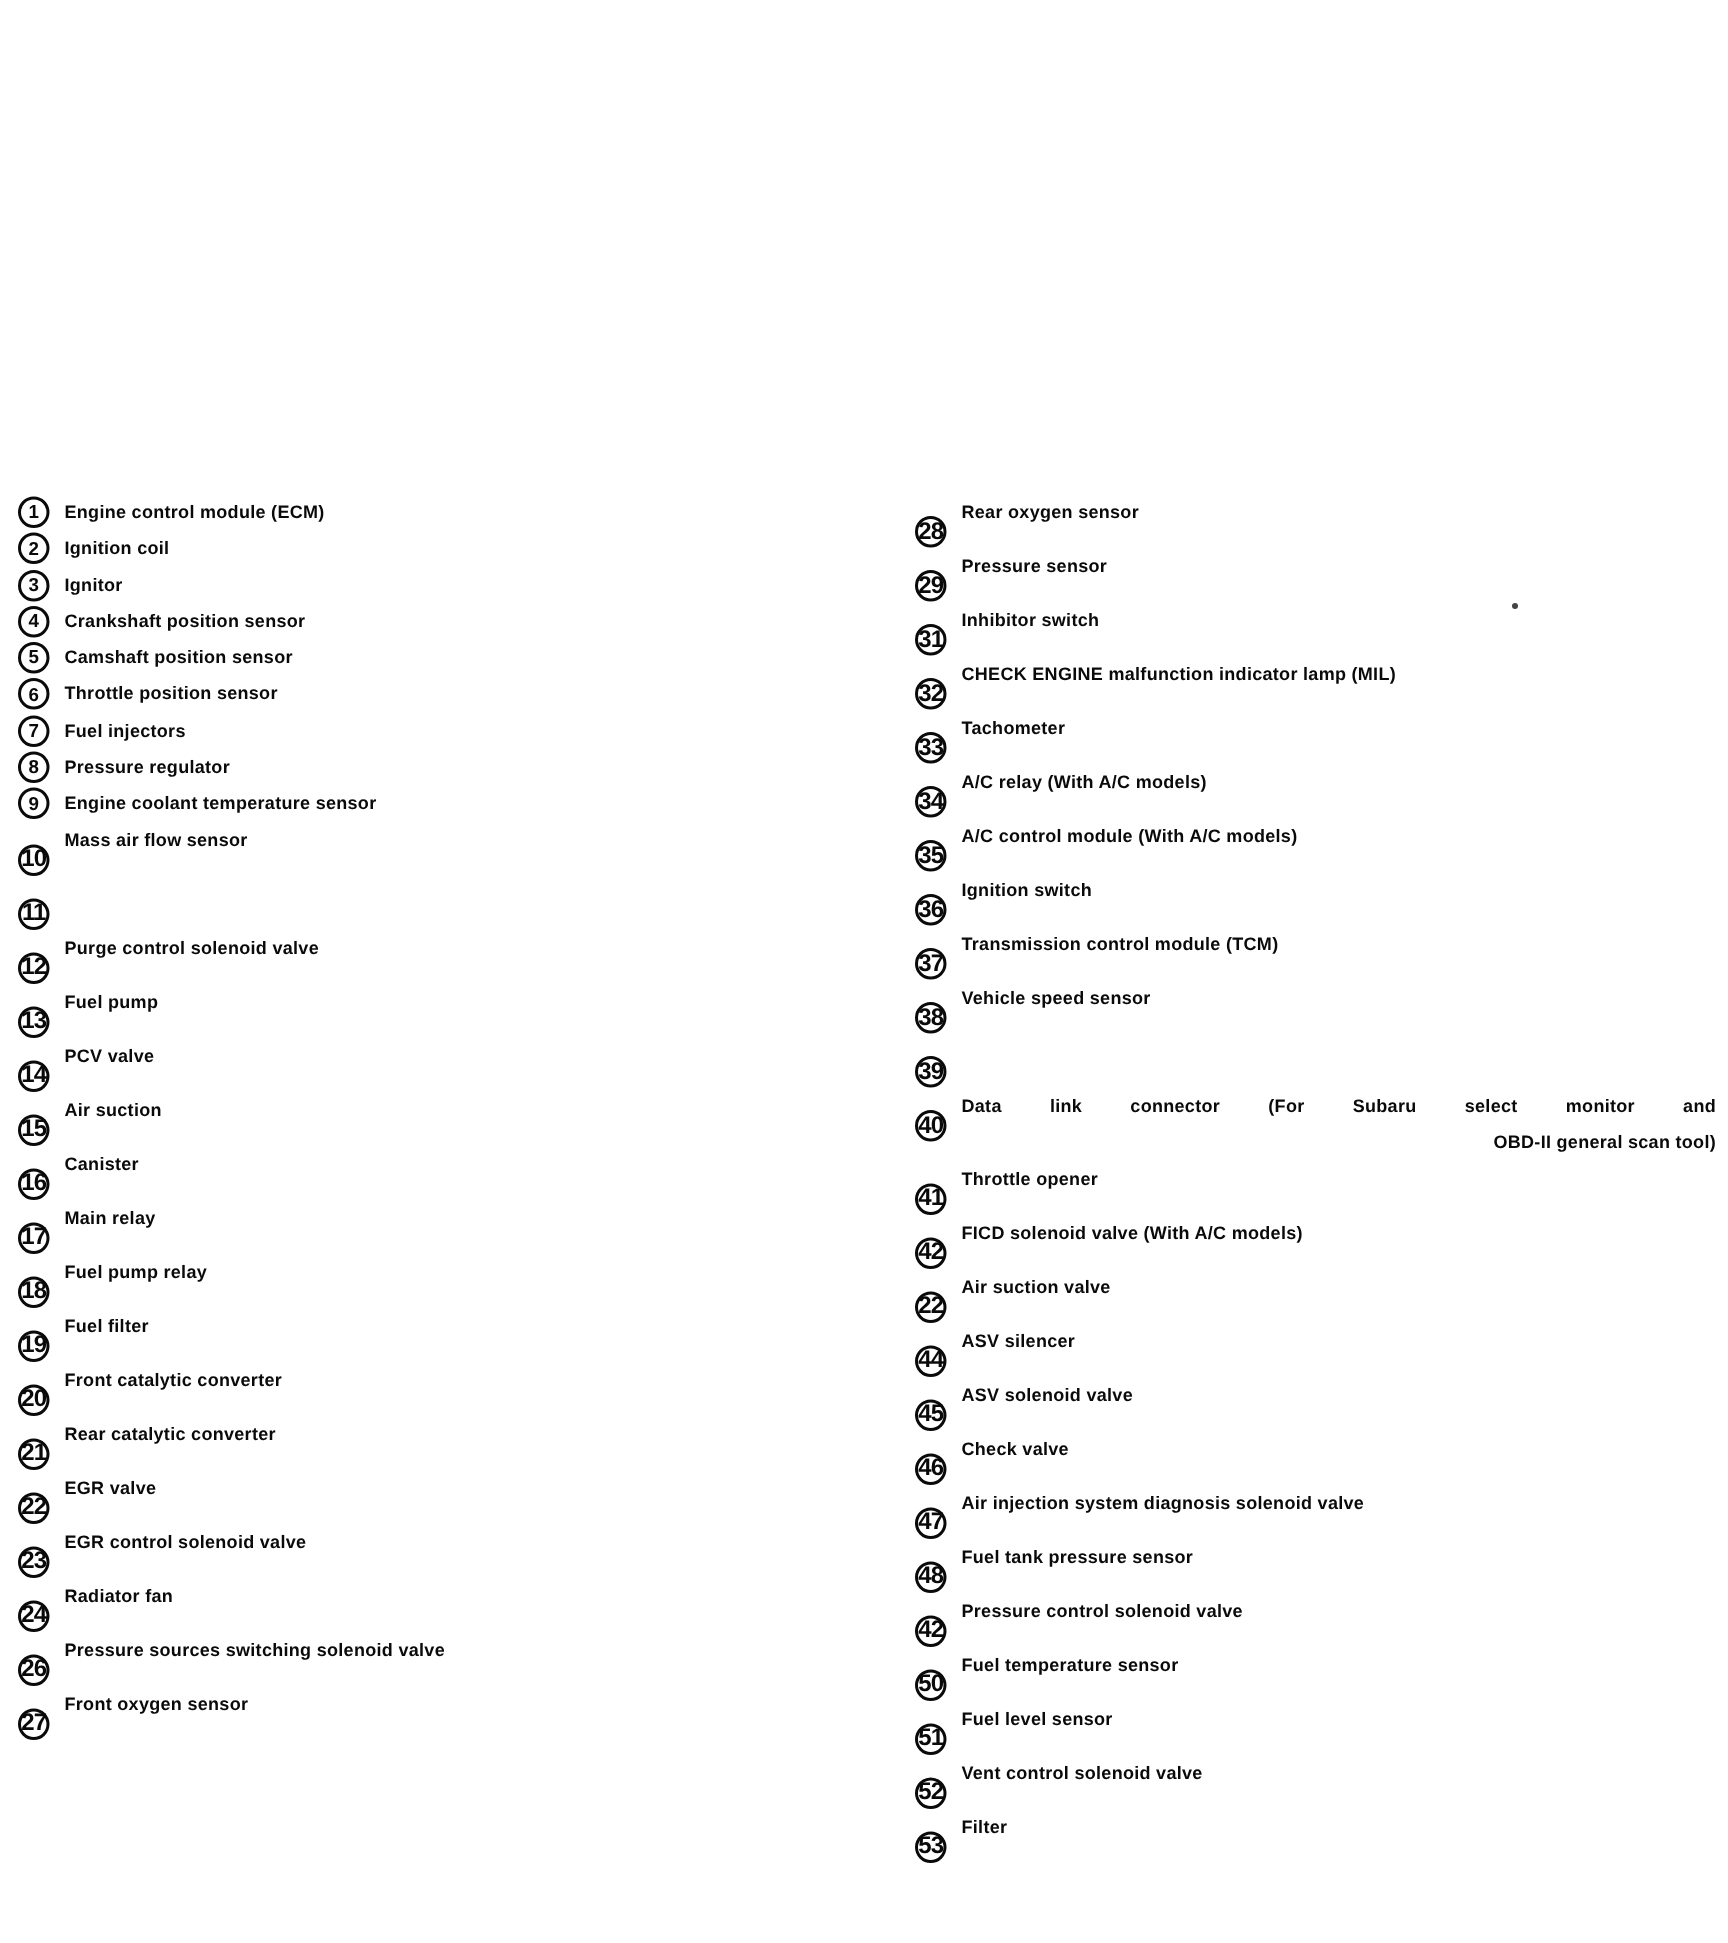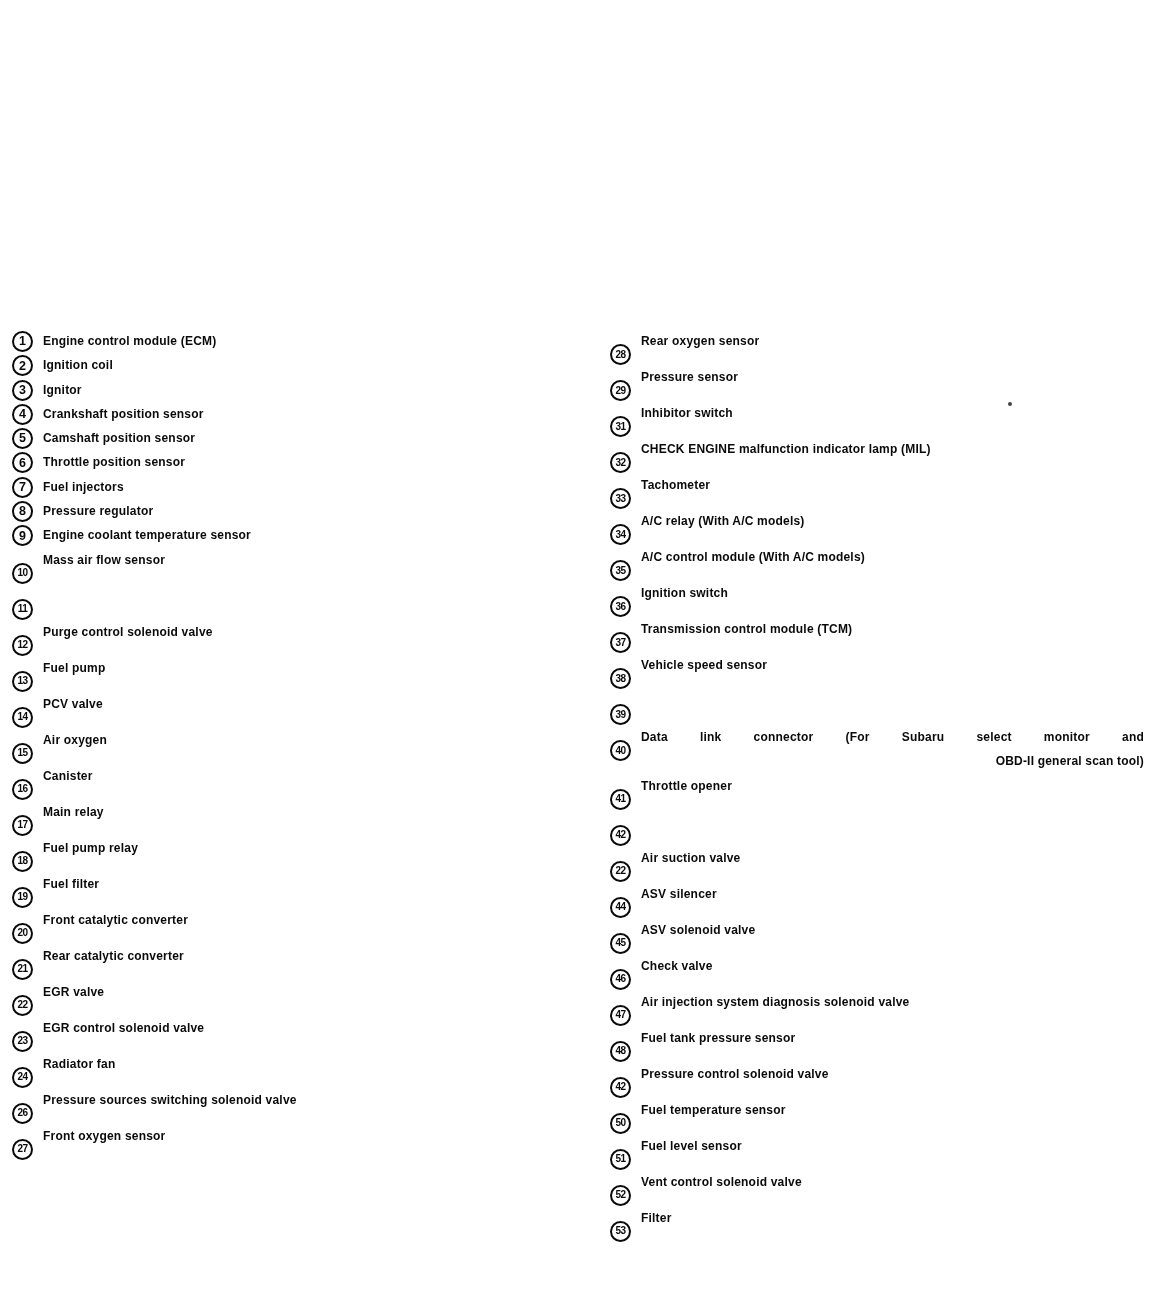--- a/index.html
+++ b/index.html
@@ -43,21 +43,21 @@
     border-radius: 50%;
     margin: 2px 10px 0 0;
     display: flex;
     align-items: center;
     justify-content: center;
     font-size: 12.5px;
     font-weight: bold;
     line-height: 1;
   }
   .badge-2 {
-    font-size: 10px;
+    font-size: 16px;
     letter-spacing: -0.6px;
     margin-top: 15px;
   }
   .label {
     font-size: 12px;
     font-weight: 600;
     letter-spacing: 0.2px;
     line-height: 24.3px;
   }
   .two-line { width: 503px; }
@@ -132,21 +132,21 @@
       <li class="row">
         <span class="badge badge-2">13</span>
         <span class="label">Fuel pump</span>
       </li>
       <li class="row">
         <span class="badge badge-2">14</span>
         <span class="label">PCV valve</span>
       </li>
       <li class="row">
         <span class="badge badge-2">15</span>
-        <span class="label">Air oxygen</span>
+        <span class="label">Air suction</span>
       </li>
       <li class="row">
         <span class="badge badge-2">16</span>
         <span class="label">Canister</span>
       </li>
       <li class="row">
         <span class="badge badge-2">17</span>
         <span class="label">Main relay</span>
       </li>
       <li class="row">
@@ -236,20 +236,21 @@
           <span class="line1">Data link connector (For Subaru select monitor and</span>
           <span class="line2">OBD-II general scan tool)</span>
         </span>
       </li>
       <li class="row">
         <span class="badge badge-2">41</span>
         <span class="label">Throttle opener</span>
       </li>
       <li class="row">
         <span class="badge badge-2">42</span>
+        <span class="label">FICD solenoid valve (With A/C models)</span>
       </li>
       <li class="row">
         <span class="badge badge-2">22</span>
         <span class="label">Air suction valve</span>
       </li>
       <li class="row">
         <span class="badge badge-2">44</span>
         <span class="label">ASV silencer</span>
       </li>
       <li class="row">

